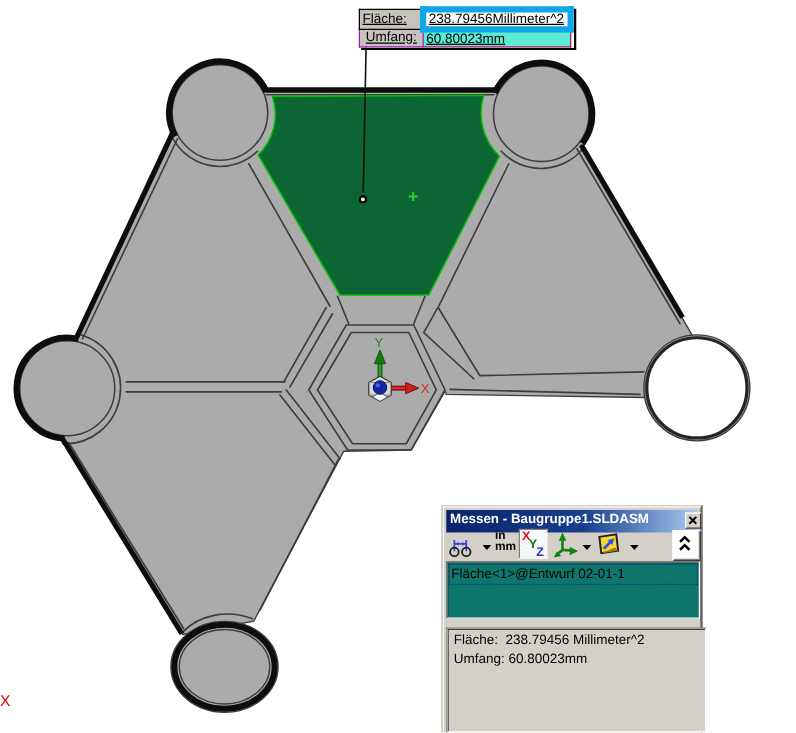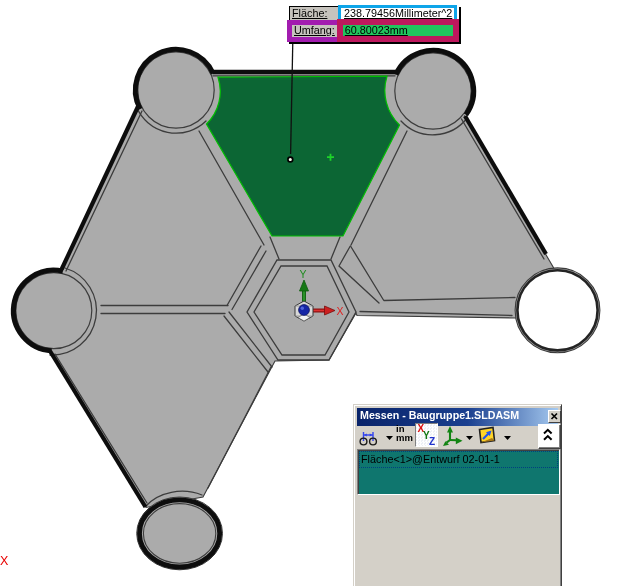--- a/index.html
+++ b/index.html
@@ -138,27 +138,27 @@
   <text x="0" y="565" font-size="12.5" fill="#e80000" font-family="Liberation Sans, sans-serif">X</text>
 </svg>
 
 <div style="position:absolute;left:287px;top:5px;box-shadow:2px 2px 0 #000;text-decoration:underline;">
  <table style="border-collapse:collapse;" cellspacing="0">
   <tbody>
           <tr>
 
    <td style="background:#c6c3bd;border:1px solid #000;font-size:10.8px;padding:0 2px;height:11px;line-height:11px;width:44px;">Fläche:</td>
 
-   <td style="background:#fff;border:3px solid #0ea5e9;font-size:10.8px;padding:0 2px;width:109px;line-height:11px;text-align:right;">238.79456Millimeter^2</td>
+   <td style="background:#fff;border:5px solid #0ea5e9;font-size:10.8px;padding:0 2px;width:109px;line-height:11px;">238.79456Millimeter^2</td>
   </tr>
   <tr>
 
-   <td style="background:#c6c3bd;border:5px solid #a21caf;font-size:10.8px;padding:0 2px;height:11px;line-height:11px;">Umfang:</td>
-
-   <td style="background:#22c55e;border:6px solid #be185d;font-size:10.8px;padding:0 2px;line-height:11px;">60.80023mm</td>
+   <td style="background:#c6c3bd;border:1px solid #a21caf;font-size:10.8px;padding:0 2px;height:11px;line-height:11px;text-align:center;">Umfang:</td>
+
+   <td style="background:#5eead4;border:1px solid #be185d;font-size:10.8px;padding:0 2px;line-height:11px;">60.80023mm</td>
   </tr>
  </tbody>
       </table>
 </div>
 
 <div style="position:absolute;left:353px;top:404px;width:207px;height:186px;background:#d4d0c8;
             border:1px solid;border-color:#d4d0c8 #404040 #404040 #d4d0c8;
             box-shadow:inset 1px 1px 0 #ffffff, inset -1px -1px 0 #808080;">
 
   <div style="position:absolute;left:3px;top:3px;right:3px;height:18px;
@@ -229,14 +229,20 @@
   </div>
 
   <div style="position:absolute;left:3px;top:44px;width:201px;height:44px;background:#0f766e;
               border:1px solid;border-color:#808080 #fff #fff #808080;
               box-shadow:inset 1px 1px 0 #404040;">
 
     <div style="margin:1px;height:15px;border:1px dotted #004080;font-size:10.8px;line-height:14px;
                 padding-left:1px;color:#000;white-space:nowrap;">Fläche&lt;1&gt;@Entwurf 02-01-1</div>
   </div>
 
+  <div style="position:absolute;left:3px;top:97px;width:201px;height:80px;background:#d4d0c8;
+              border:1px solid;border-color:#808080 #fff #fff #808080;
+              box-shadow:inset 1px 1px 0 #404040;
+              font-size:10.8px;color:#000;padding:2px 0 0 5px;line-height:14.5px;">
+    Fläche:&nbsp; 238.79456 Millimeter^2<br>Umfang: 60.80023mm
+  </div>
 </div>
 </div>
 
 </body></html>

